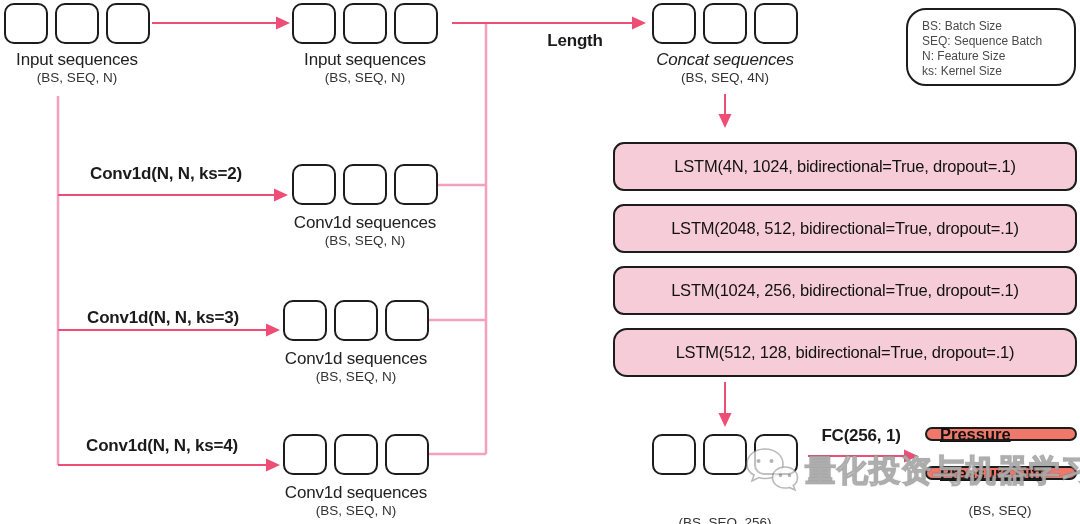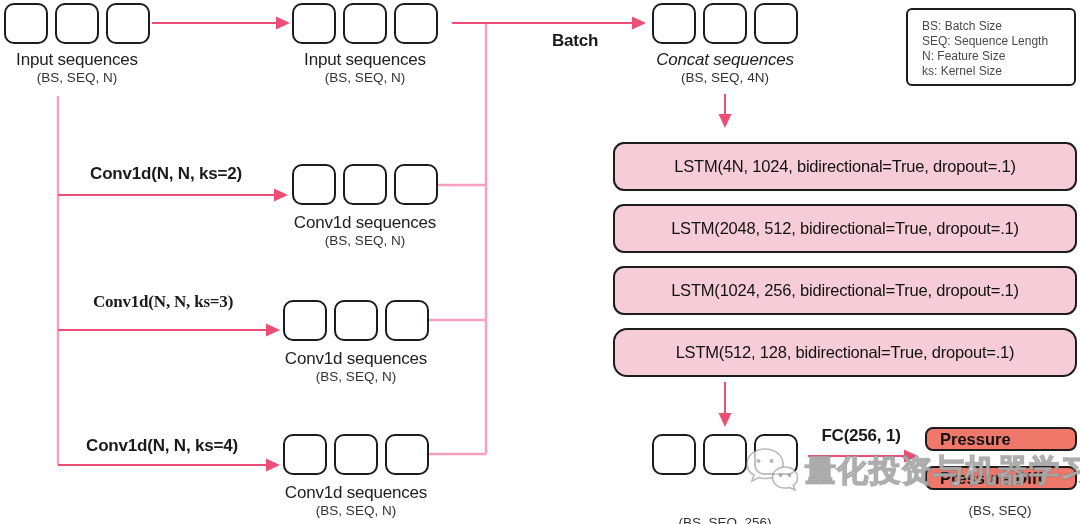--- a/index.html
+++ b/index.html
@@ -23,28 +23,28 @@
          font-size:13.5px; color:#333333; z-index:3; }
   .elbl { position:absolute; transform:translateX(-50%); white-space:nowrap;
           font-size:17px; font-weight:700; color:#1b1b1b; z-index:3; letter-spacing:-0.2px; }
 
   .lstm { position:absolute; left:613px; width:464px; height:49px;
           background:#f6ccd8; border:2.5px solid #1c1c1c; border-radius:11px;
           display:flex; align-items:center; justify-content:center;
           font-size:16.5px; font-weight:500; color:#121212; z-index:2;
           white-space:nowrap; letter-spacing:-0.2px; }
 
-  .outbox { position:absolute; left:925px; width:152px; height:24px;
+  .outbox { position:absolute; left:925px; width:152px; height:14px;
             background:#f0786b; border:2.5px solid #1c1c1c; border-radius:8px;
             display:flex; align-items:center; padding-left:13px;
             font-size:16.5px; font-weight:600; color:#121212; z-index:2;
-            white-space:nowrap; }
+            white-space:nowrap;text-decoration:underline; }
 
   .legend { position:absolute; left:906px; top:8px; width:170px; height:78px;
-            border:2px solid #1c1c1c; border-radius:6px; background:#fff;
+            border:2px solid #1c1c1c; border-radius:20px; background:#fff;
             padding:9px 0 0 14px; z-index:2; }
   .legend span { display:block; font-size:12px; line-height:15px; color:#4a4a4a; }
 
   .watermark { position:absolute; left:743px; top:445px; z-index:50;
                display:flex; align-items:center; pointer-events:none; }
   .wm-text { font-size:31px; font-weight:700; letter-spacing:1px; white-space:nowrap;
              color:rgba(255,255,255,0.80);
              -webkit-text-stroke:1.2px rgba(125,125,125,0.60);
              text-shadow:0 0 2px rgba(110,110,110,0.35); }
   .wm-icon { margin-right:4px; opacity:0.85; }
@@ -105,47 +105,47 @@
   <div class="sub" style="left:77px; top:70px;">(BS, SEQ, N)</div>
 
   <div class="seq" style="left:292px; top:3px;">
     <div class="cell"></div>
     <div class="cell"></div>
     <div class="cell"></div>
   </div>
   <div class="lbl" style="left:365px; top:50px;">Input sequences</div>
   <div class="sub" style="left:365px; top:70px;">(BS, SEQ, N)</div>
 
-  <div class="elbl" style="left:575px; top:31px;">Batch</div>
+  <div class="elbl" style="left:575px; top:31px;">Length</div>
 
   <div class="seq" style="left:652px; top:3px;">
     <div class="cell"></div>
     <div class="cell"></div>
     <div class="cell"></div>
   </div>
   <div class="lbl" style="left:725px; top:50px;font-style:italic;">Concat sequences</div>
   <div class="sub" style="left:725px; top:70px;">(BS, SEQ, 4N)</div>
 
   <div class="legend">
     <span>BS: Batch Size</span>
-    <span>SEQ: Sequence Length</span>
+    <span>SEQ: Sequence Batch</span>
     <span>N: Feature Size</span>
     <span>ks: Kernel Size</span>
   </div>
 
   <div class="elbl" style="left:166px; top:164px;">Conv1d(N, N, ks=2)</div>
   <div class="seq" style="left:292px; top:164px;">
     <div class="cell"></div>
     <div class="cell"></div>
     <div class="cell"></div>
   </div>
   <div class="lbl" style="left:365px; top:213px;">Conv1d sequences</div>
   <div class="sub" style="left:365px; top:233px;">(BS, SEQ, N)</div>
 
-  <div class="elbl" style="left:163px; top:292px;font-family:Liberation Serif, serif;">Conv1d(N, N, ks=3)</div>
+  <div class="elbl" style="left:163px; top:308px;">Conv1d(N, N, ks=3)</div>
   <div class="seq" style="left:283px; top:300px;">
     <div class="cell"></div>
     <div class="cell"></div>
     <div class="cell"></div>
   </div>
   <div class="lbl" style="left:356px; top:349px;">Conv1d sequences</div>
   <div class="sub" style="left:356px; top:369px;">(BS, SEQ, N)</div>
 
   <div class="elbl" style="left:162px; top:436px;">Conv1d(N, N, ks=4)</div>
   <div class="seq" style="left:283px; top:434px;">

